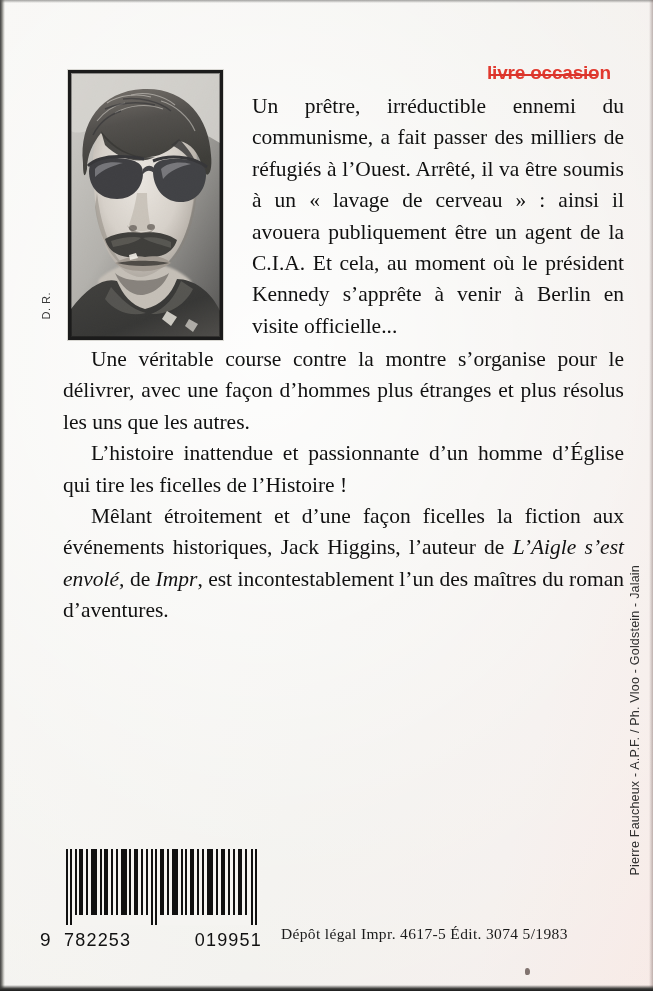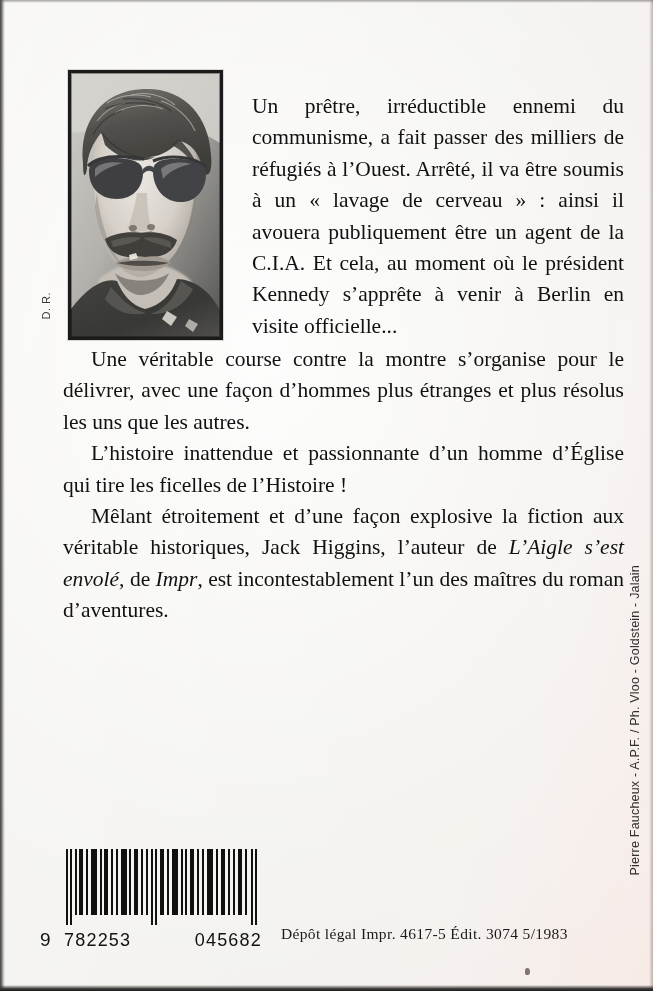--- a/index.html
+++ b/index.html
@@ -317,23 +317,27 @@
 
   <div class="layer photo-credit">D. R.</div>
 
   <div class="layer blurb">
     <p>Un prêtre, irréductible ennemi du communisme, a fait passer des milliers de réfugiés à l’Ouest. Arrêté, il va être soumis à un « lavage de cerveau » : ainsi il avouera publiquement être un agent de la C.I.A. Et cela, au moment où le président Kennedy s’apprête à venir à Berlin en visite officielle...</p>
   </div>
 
   <div class="layer blurb-rest">
     <p>Une véritable course contre la montre s’organise pour le délivrer, avec une façon d’hommes plus étranges et plus résolus les uns que les autres.</p>
     <p>L’histoire inattendue et passionnante d’un homme d’Église qui tire les ficelles de l’Histoire !</p>
-    <p><span>Mêlant étroitement et d’une façon explosive la fiction aux véritable historiques, Jack Higgins, l’auteur de </span><em>L’Aigle s’est envolé,</em><span> de </span><em>Impr</em><span>, est incontestablement l’un des maîtres du roman d’aventures.</span></p>
-  </div>
-
+    <p><span>Mêlant étroitement et d’une façon ficelles la fiction aux événements historiques, Jack Higgins, l’auteur de </span><em>L’Aigle s’est envolé,</em><span> de </span><em>Impr</em><span>, est incontestablement l’un des maîtres du roman d’aventures.</span></p>
+  </div>
+
+  <div class="layer watermark">
+    <span>livre occasion</span>
+    <span class="strike"></span>
+  </div>
 
   <div class="layer designer-credit">Pierre Faucheux - A.P.F. / Ph. Vloo - Goldstein - Jalain</div>
 
   <div class="layer barcode-block">
     <span class="barcode-lead">9</span>
     <svg class="barcode-bars" viewBox="0 0 194 76" preserveAspectRatio="none">
       <rect x="0" y="0" width="194" height="76" fill="#f5f4f1"></rect>
       <g fill="#111111">
         <rect x="0" y="0" width="2" height="76"></rect>
         <rect x="4" y="0" width="2" height="76"></rect>
@@ -366,21 +370,21 @@
         <rect x="162" y="0" width="2" height="66"></rect>
         <rect x="167" y="0" width="2" height="66"></rect>
         <rect x="172" y="0" width="4" height="66"></rect>
         <rect x="179" y="0" width="2" height="66"></rect>
         <rect x="185" y="0" width="2" height="76"></rect>
         <rect x="189" y="0" width="2" height="76"></rect>
       </g>
     </svg>
     <div class="barcode-digits">
       <span>782253</span>
-      <span>045682</span>
+      <span>019951</span>
     </div>
   </div>
 
   <div class="layer legal-line">Dépôt légal Impr. 4617-5 Édit. 3074 5/1983</div>
 
   <div class="layer speck"></div>
 
 </div>
 
 </body></html>

